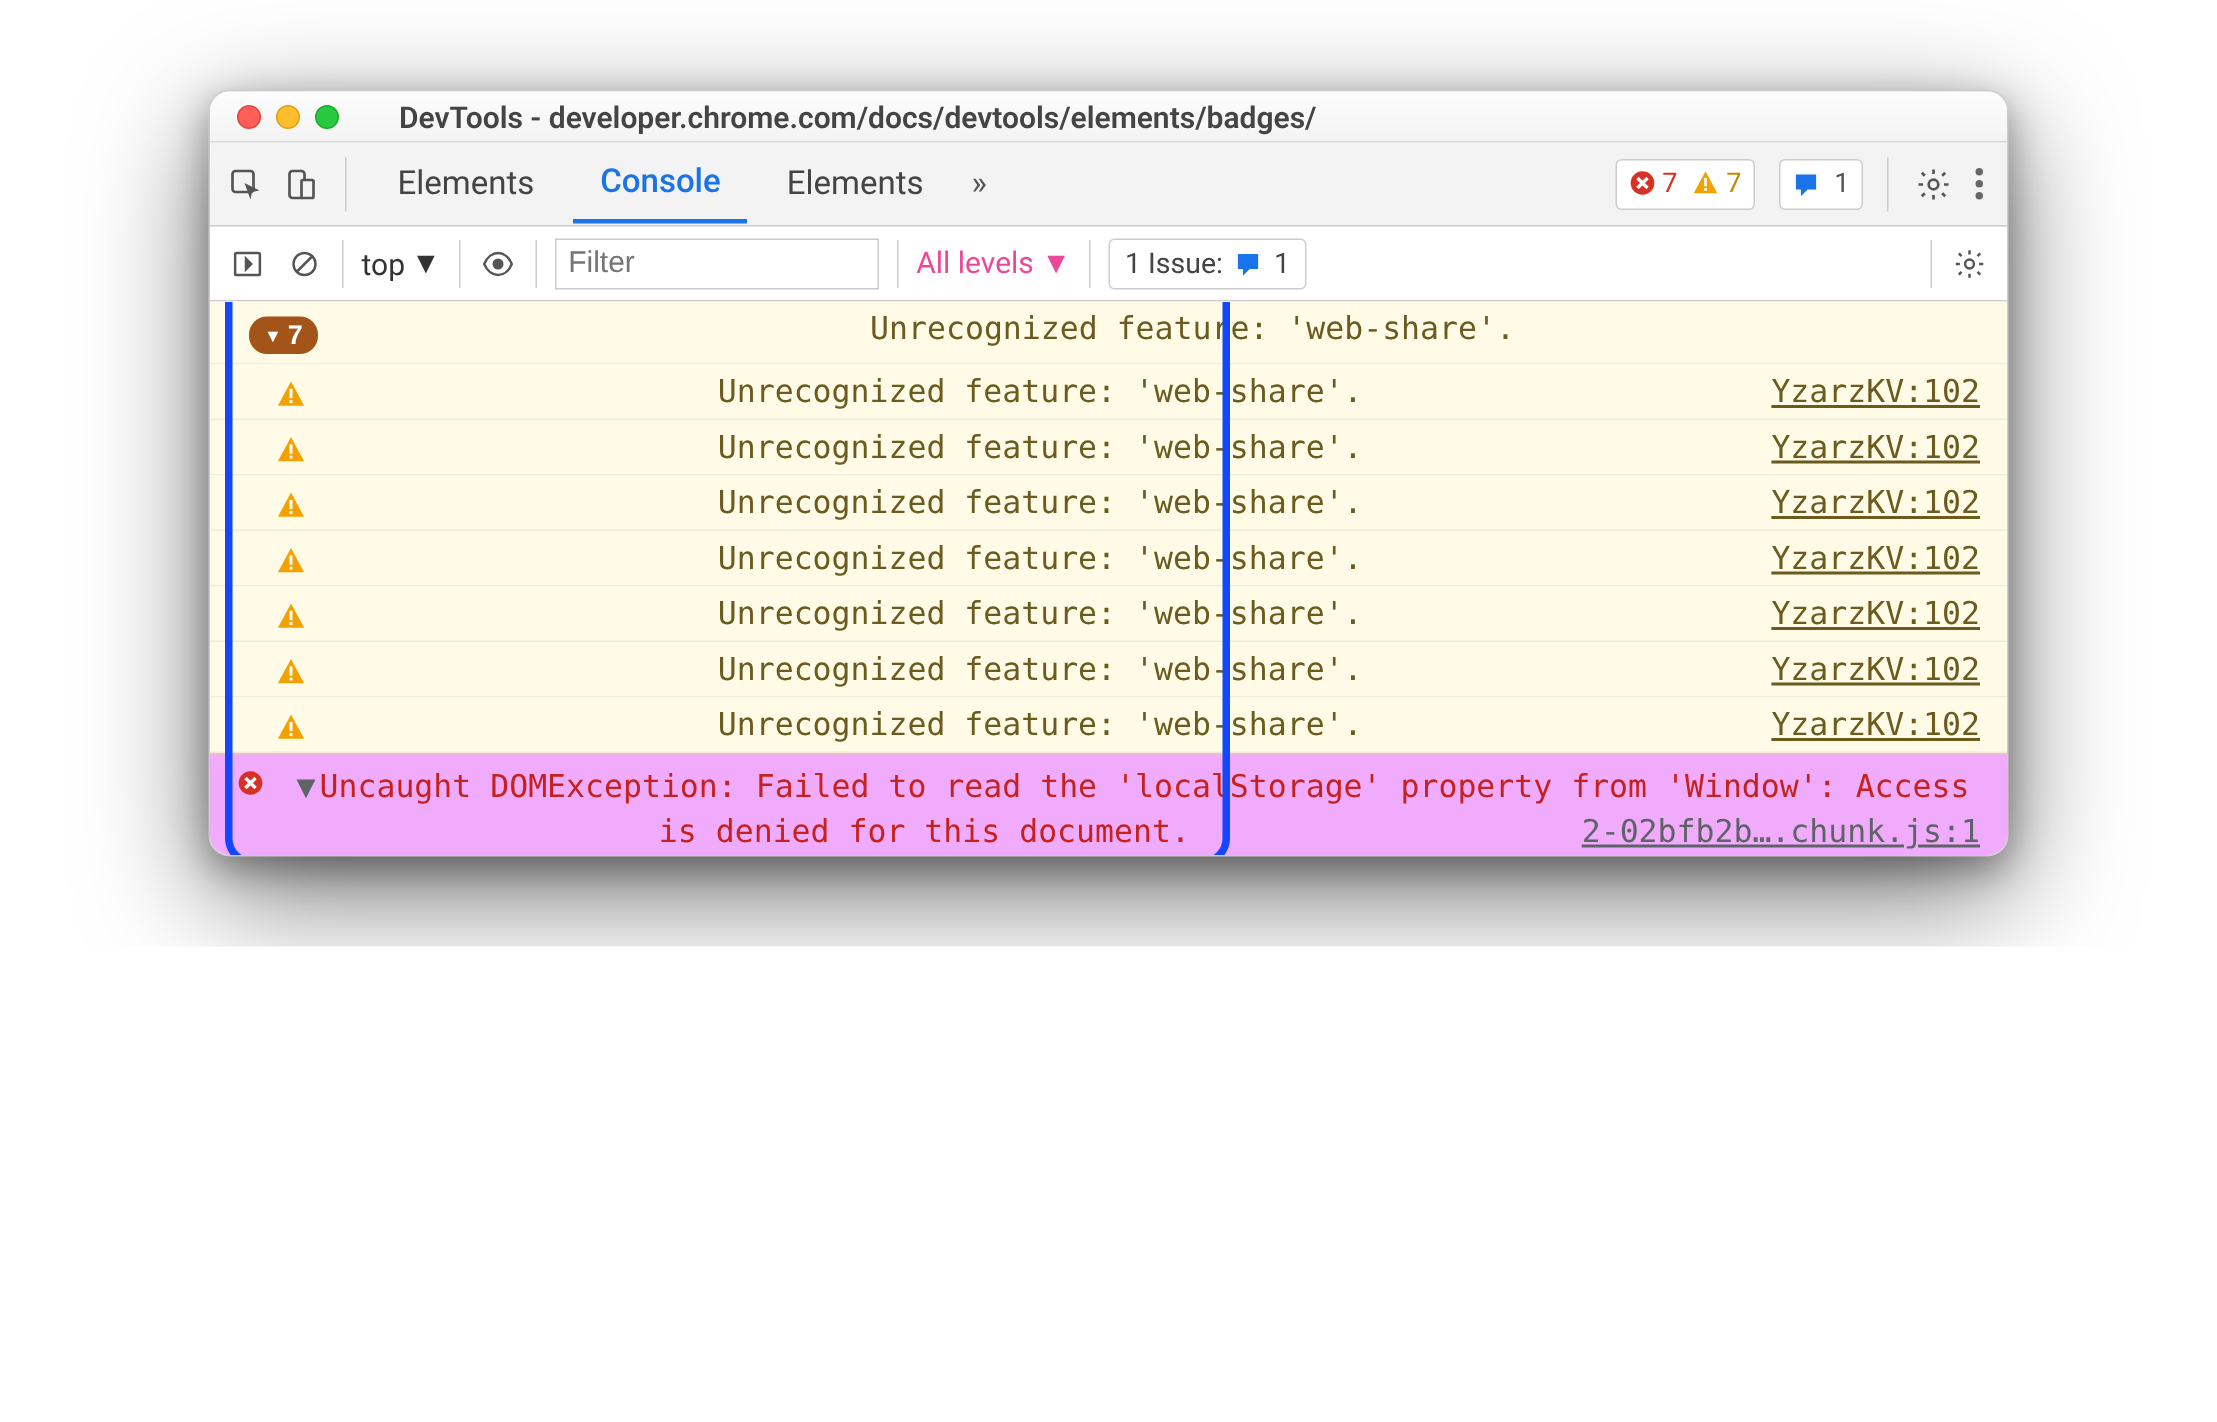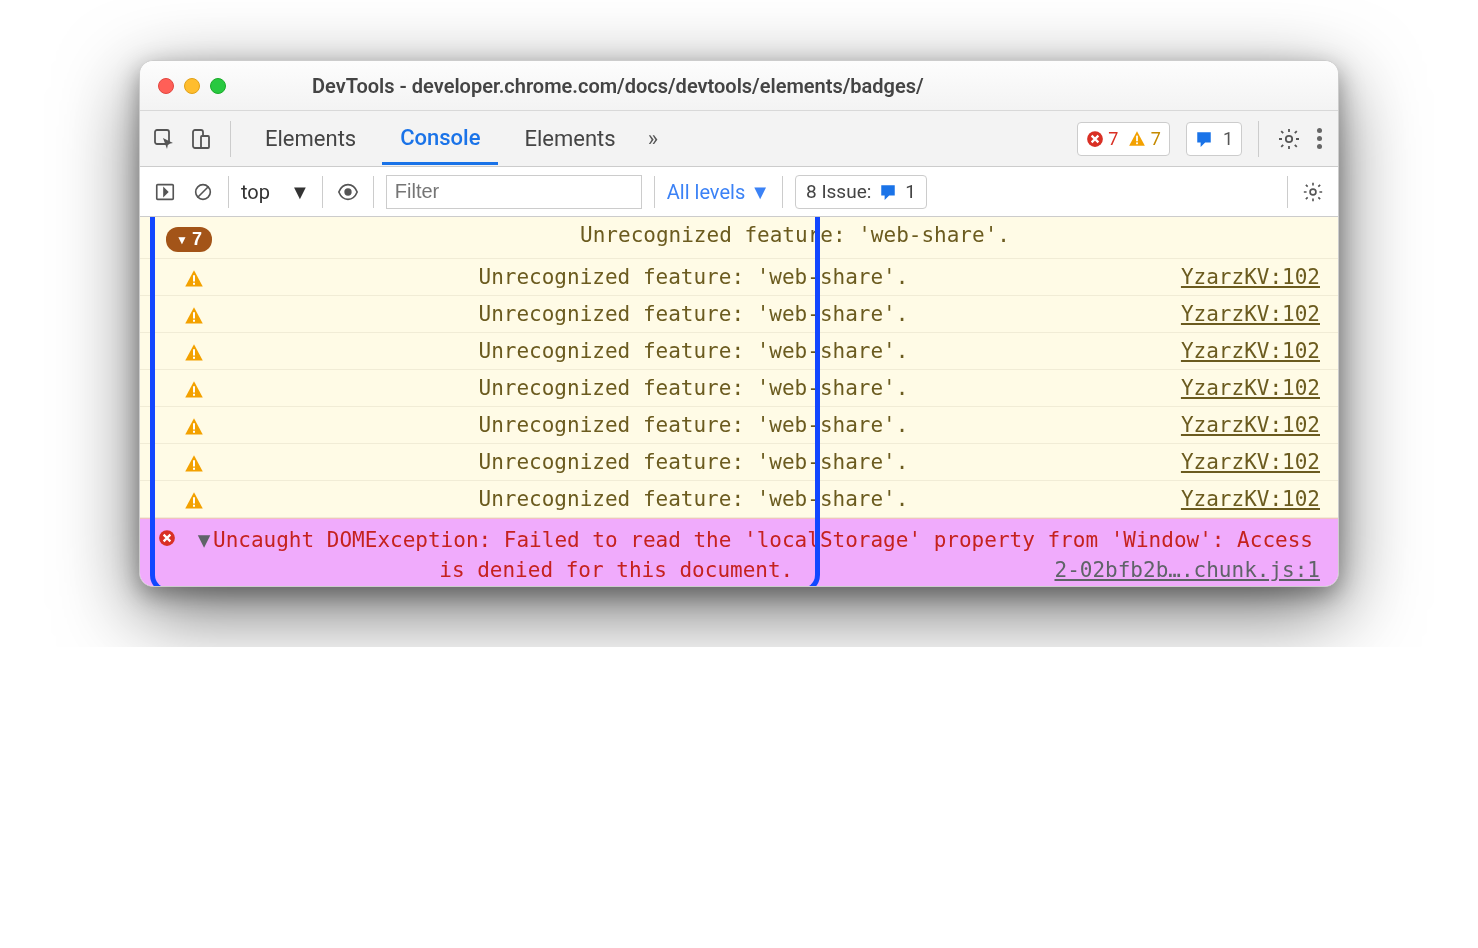--- a/index.html
+++ b/index.html
@@ -13,28 +13,27 @@
   }
   .window {
     width: 1200px;
     background: #fff;
     border-radius: 14px;
     box-shadow: 0 25px 80px rgba(0,0,0,0.55), 0 8px 25px rgba(0,0,0,0.35);
     overflow: hidden;
     border: 1px solid #ccc;
   }
   .titlebar {
-    height: 50px;
+    height: 34px;
     background: linear-gradient(#fdfdfd,#f3f3f3);
     display: flex;
     align-items: center;
     padding: 0 18px;
     border-bottom: 1px solid #d8d8d8;
     position: relative;
-    gap: 46px;
   }
   .traffic { display: flex; gap: 10px; }
   .dot { width: 16px; height: 16px; border-radius: 50%; }
   .dot.red { background:#ff5f57; border:1px solid #e2463f; }
   .dot.yellow { background:#ffbd2e; border:1px solid #e1a116; }
   .dot.green { background:#28c940; border:1px solid #1aab29; }
   .title {
     font-size: 20px;
     font-weight: 600;
     color:#444;
@@ -65,23 +64,23 @@
   .kebab .d { width:5px; height:5px; background:#666; border-radius:50%; }
 
   .consolebar {
     display:flex; align-items:center;
     height:50px; border-bottom:1px solid #ccc;
     padding:0 12px; gap:12px; font-size:20px; color:#444;
   }
   .consolebar .cicon { width:26px; height:26px; display:flex; align-items:center; justify-content:center; color:#666;}
   .consolebar .cicon svg { width:22px; height:22px; fill:none; stroke:#555; stroke-width:1.8;}
   .consolebar .vdiv { width:1px; height:32px; background:#ccc; }
-  .ctx { color:#333; display:flex; align-items:center; gap:20px;}
-  .filter-input { border:1px solid #ccc; border-radius:0; height:34px; width:256px; font-size:20px; padding:2px 8px; color:#666; }
-  .levels { color:#3b82f6;text-align:center; }
+  .ctx { color:#333; display:flex; align-items:center; gap:4px;}
+  .filter-input { border:1px solid #ccc; border-radius:0; height:34px; width:216px; font-size:20px; padding:2px 8px; color:#666; }
+  .levels { color:#ec4899;text-align:center; }
   .issues-box { border:1px solid #ccc; border-radius:4px; height:34px; display:flex; align-items:center; padding:0 10px; gap:8px; font-size:19px;}
   .consolebar .spacer { flex:1; }
 
   .log-area { font-family: Menlo, Consolas, monospace; font-size:21px; position:relative; }
   .highlight-box {
     position:absolute;
     left:10px; top:0;
     width:670px;
     border:5px solid #1247ff;
     border-radius:0 0 18px 18px;
@@ -208,21 +207,21 @@
     </div>
     <div class="vdiv"></div>
     <input class="filter-input" placeholder="Filter" style="">
     <div class="vdiv"></div>
     <div class="levels">
       <span>All levels</span>
       <span>▼</span>
     </div>
     <div class="vdiv"></div>
     <div class="issues-box">
-      <span>8 Issue:</span>
+      <span>1 Issue:</span>
       <svg class="icon-svg" viewBox="0 0 16 16">
           <path d="M2 2 H14 V11 H9 L5 15 V11 H2 Z" fill="#1a73e8"></path>
         </svg>
       <span>1</span>
     </div>
     <div class="spacer"></div>
     <div class="vdiv"></div>
     <div class="cicon gear">
       <svg viewBox="0 0 24 24">
           <circle cx="12" cy="12" r="3.2"></circle>

